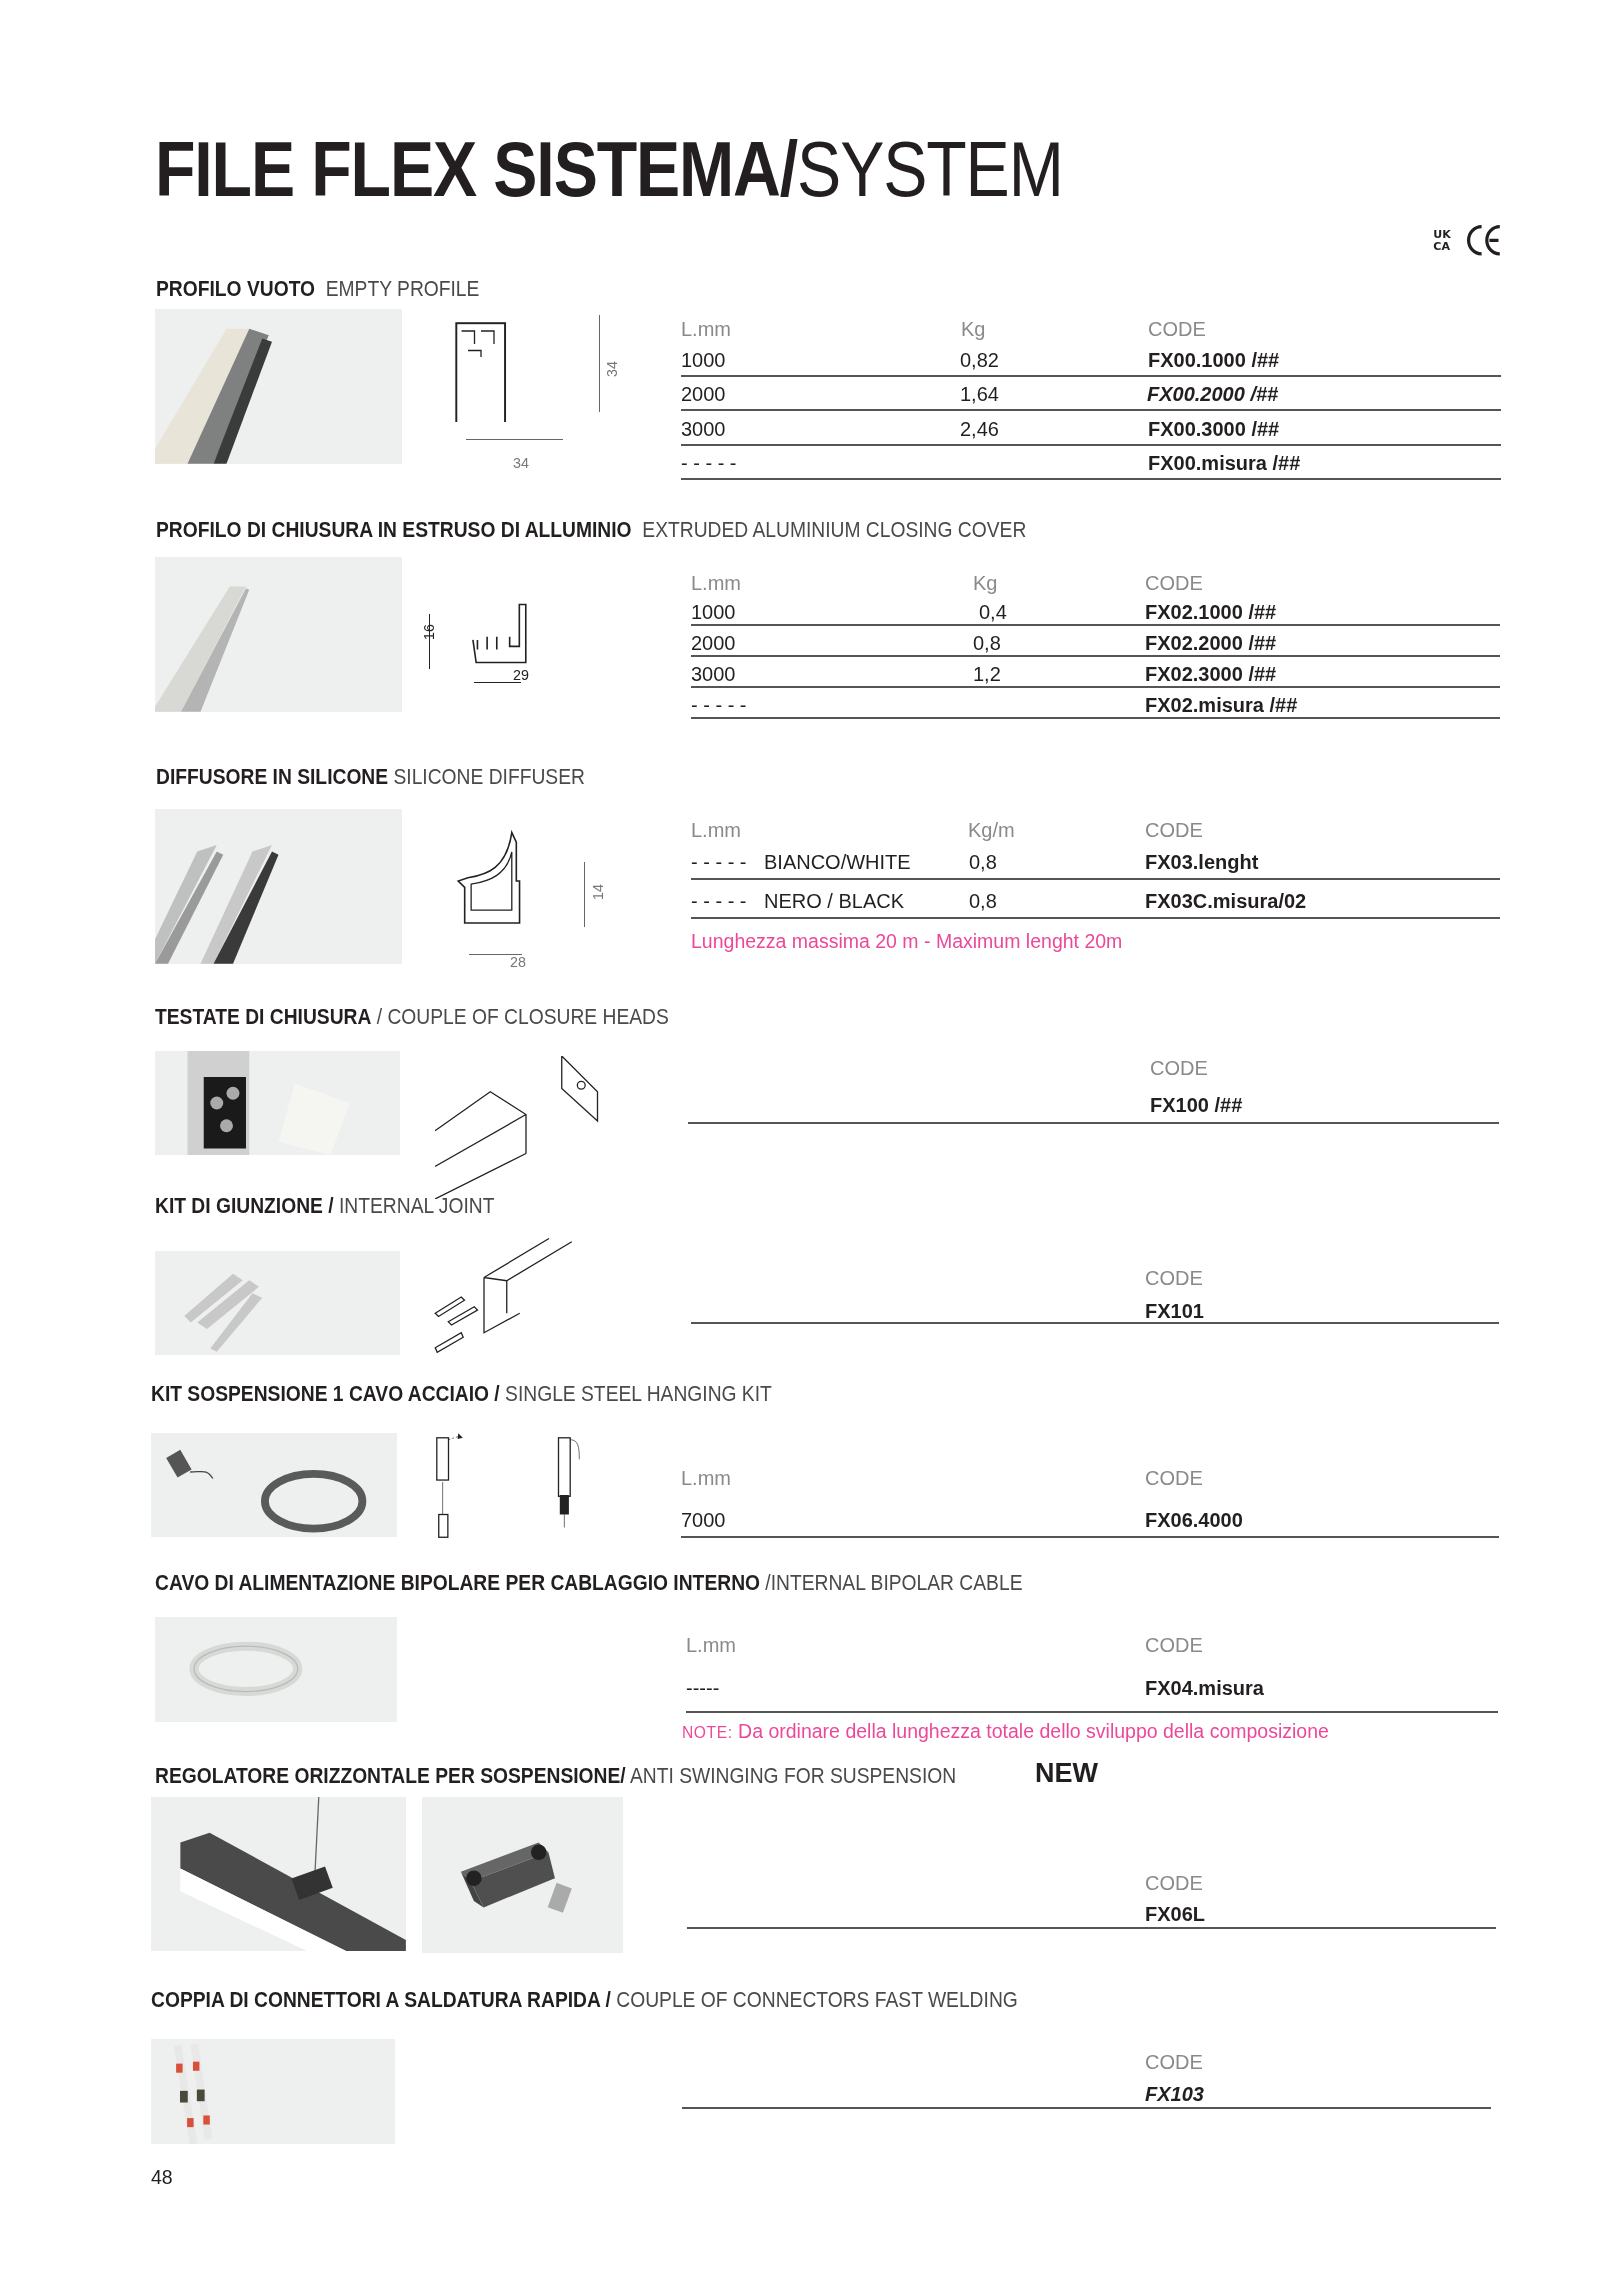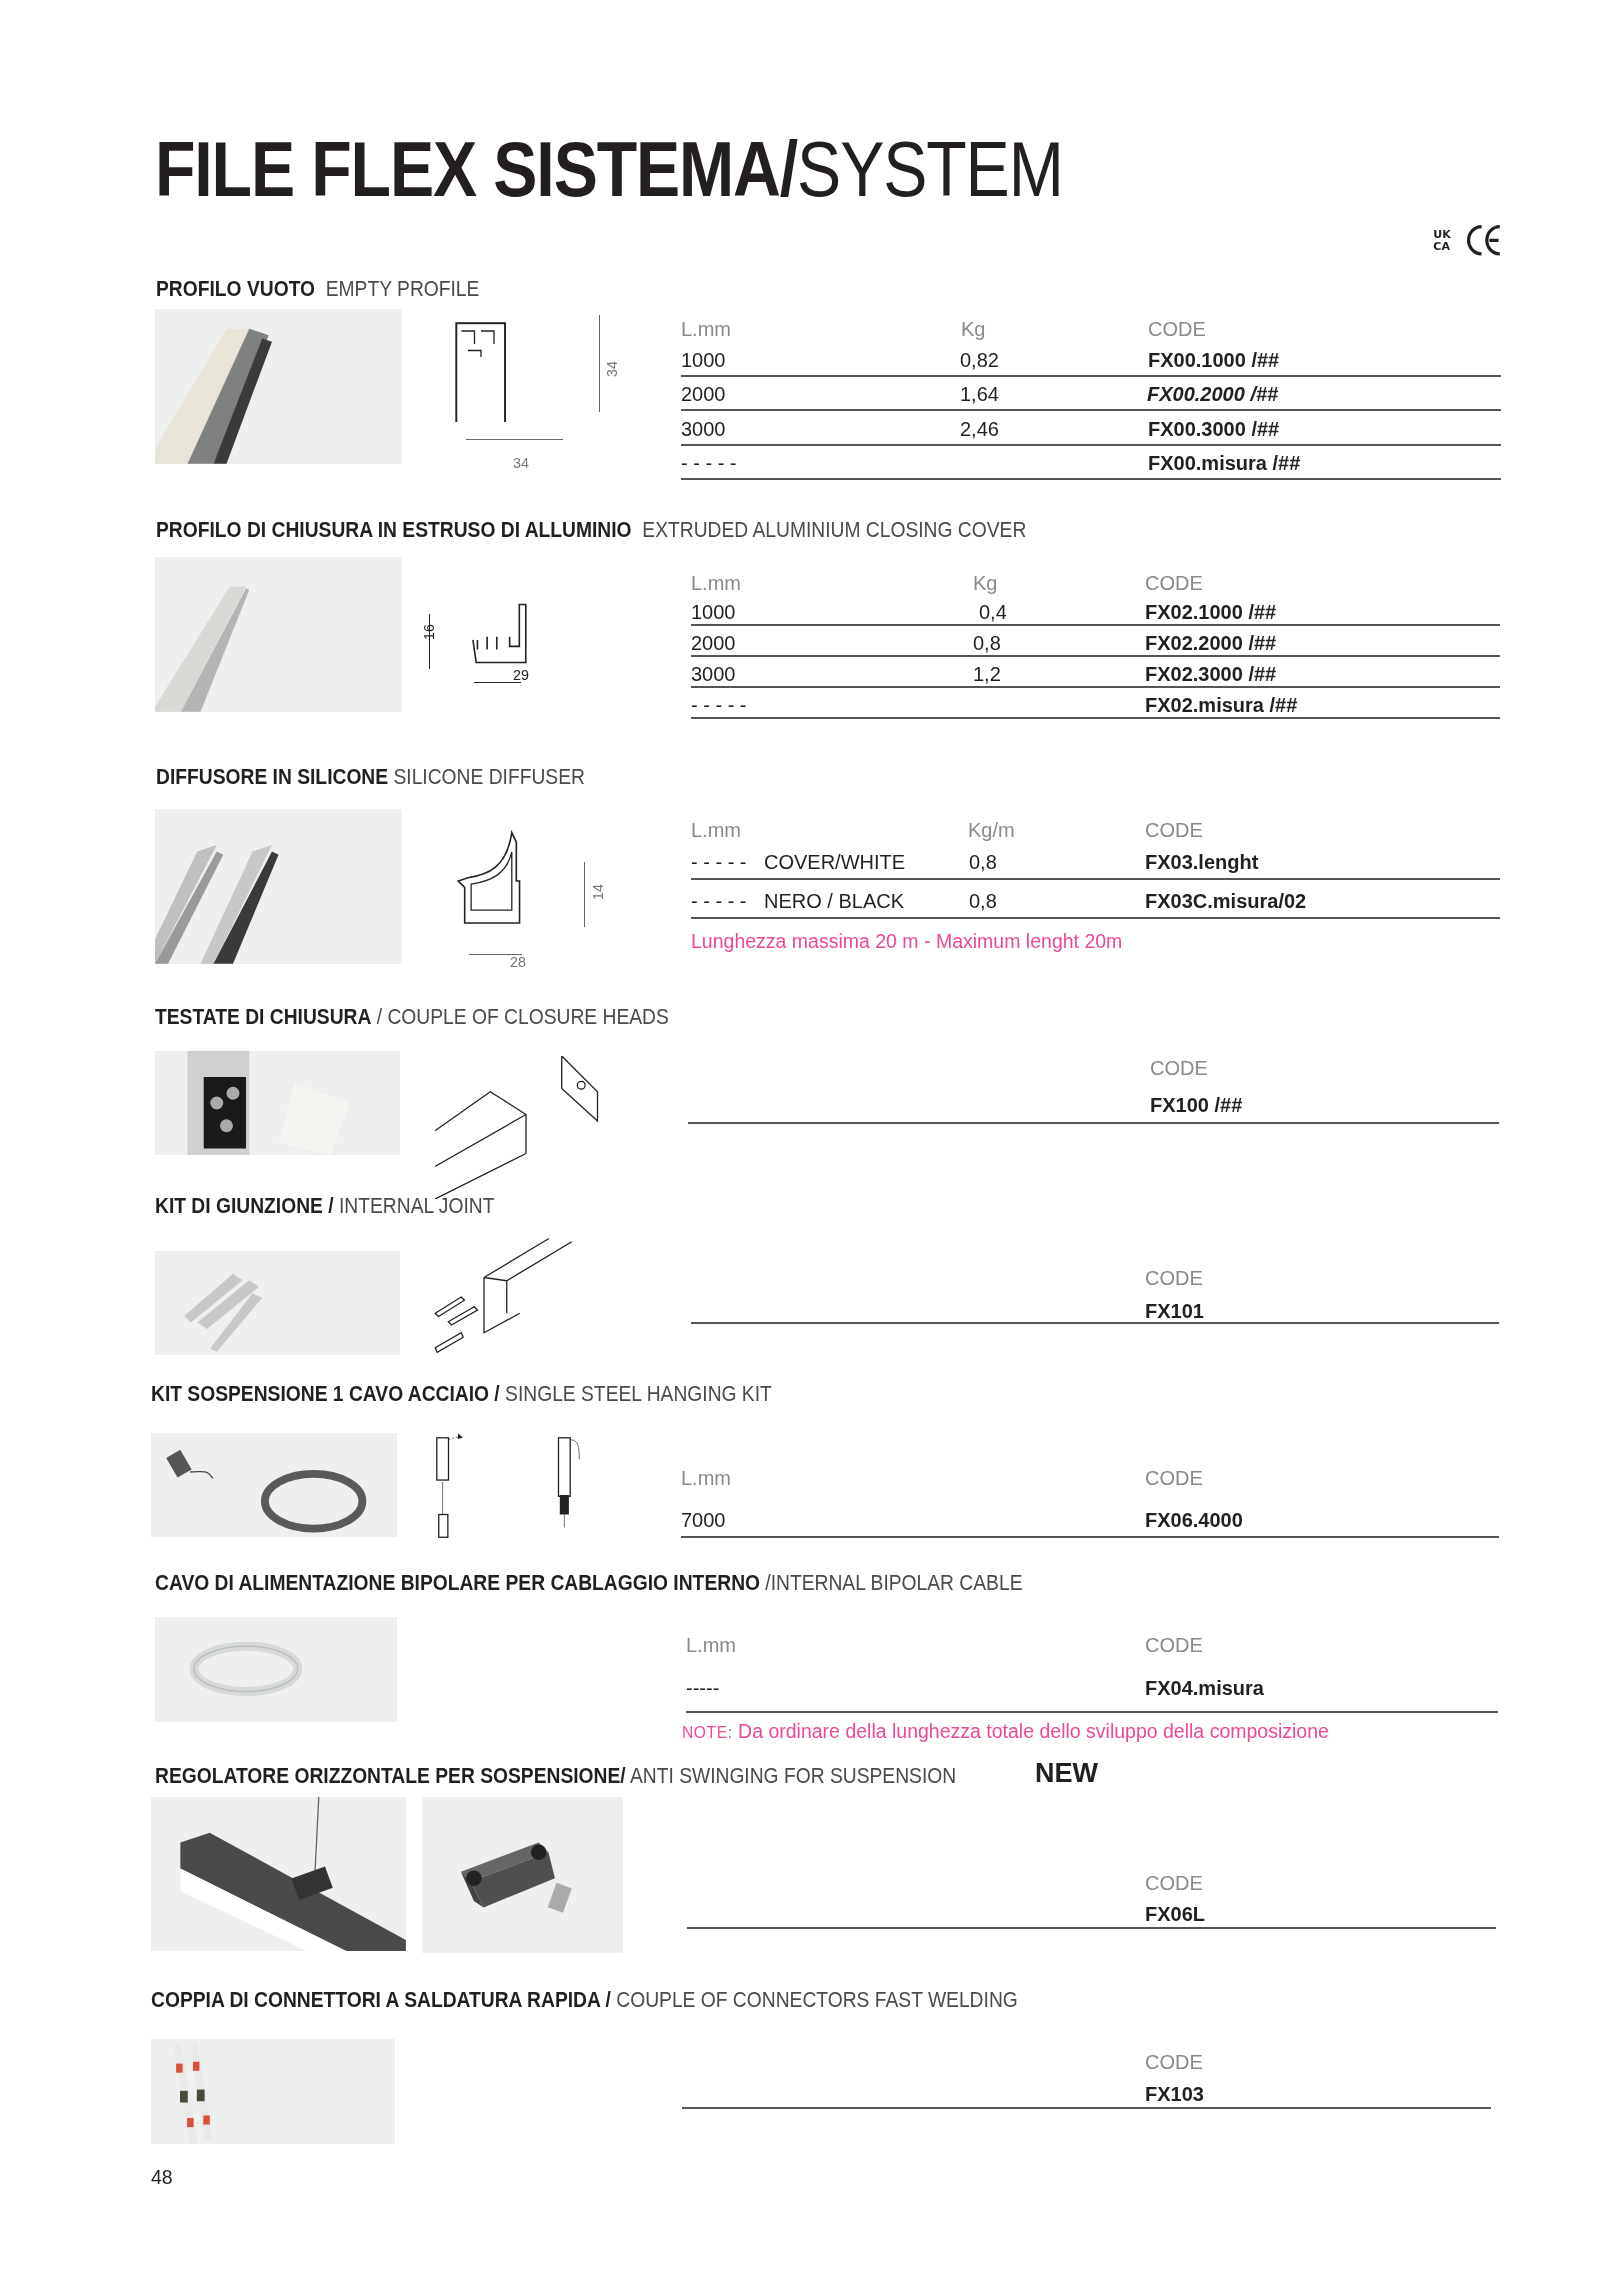--- a/index.html
+++ b/index.html
@@ -151,21 +151,21 @@
 <div class="abs" style="left:584px;top:862px;width:1.3px;height:65px;background:#666;"></div>
 <div class="abs dim" style="left:590px;top:884px;transform:rotate(-90deg);">14</div>
 <div class="abs" style="left:469px;top:954px;width:53px;height:1.3px;background:#666;"></div>
 <div class="abs dim" style="left:510px;top:954px;">28</div>
 
 <div class="abs tbl-head" style="left:691px;top:819px;">L.mm</div>
 <div class="abs tbl-head" style="left:968px;top:819px;">Kg/m</div>
 <div class="abs tbl-head" style="left:1145px;top:819px;">CODE</div>
 <div class="abs" style="left:691px;top:851px;width:809px;">
   <span class="abs cell" style="left:0;">- - - - -</span>
-  <span class="abs cell" style="left:73px;">COVER/WHITE</span>
+  <span class="abs cell" style="left:73px;">BIANCO/WHITE</span>
   <span class="abs cell" style="left:278px;">0,8</span>
   <span class="abs cell code" style="left:454px;">FX03.lenght</span>
   <div class="abs rule" style="left:0;top:27px;width:809px;"></div>
 </div>
 <div class="abs" style="left:691px;top:890px;width:809px;">
   <span class="abs cell" style="left:0;">- - - - -</span>
   <span class="abs cell" style="left:73px;">NERO / BLACK</span>
   <span class="abs cell" style="left:278px;">0,8</span>
   <span class="abs cell code" style="left:454px;">FX03C.misura/02</span>
   <div class="abs rule" style="left:0;top:27px;width:809px;"></div>
@@ -292,17 +292,17 @@
       <line x1="66" y1="8" x2="88" y2="155" stroke="#e8e8e8" stroke-width="12"></line>
       <rect x="38" y="38" width="10" height="14" fill="#d9503a"></rect>
       <rect x="64" y="35" width="10" height="14" fill="#d9503a"></rect>
       <rect x="44" y="80" width="12" height="18" fill="#4a4a3a"></rect>
       <rect x="70" y="78" width="12" height="18" fill="#4a4a3a"></rect>
       <rect x="55" y="122" width="10" height="14" fill="#d9503a"></rect>
       <rect x="80" y="118" width="10" height="14" fill="#d9503a"></rect>
     </svg>
 </div>
 <div class="abs tbl-head" style="left:1145px;top:2051px;">CODE</div>
-<div class="abs cell code" style="left:1145px;top:2083px;">FX103</div>
+<div class="abs cell code" style="left:1145px;top:2083px;font-style:italic;">FX103</div>
 <div class="abs rule" style="left:682px;top:2107px;width:809px;"></div>
 
 <div class="abs" style="left:151px;top:2166px;font-size:19.5px;">48</div>
 
 
 </body></html>

